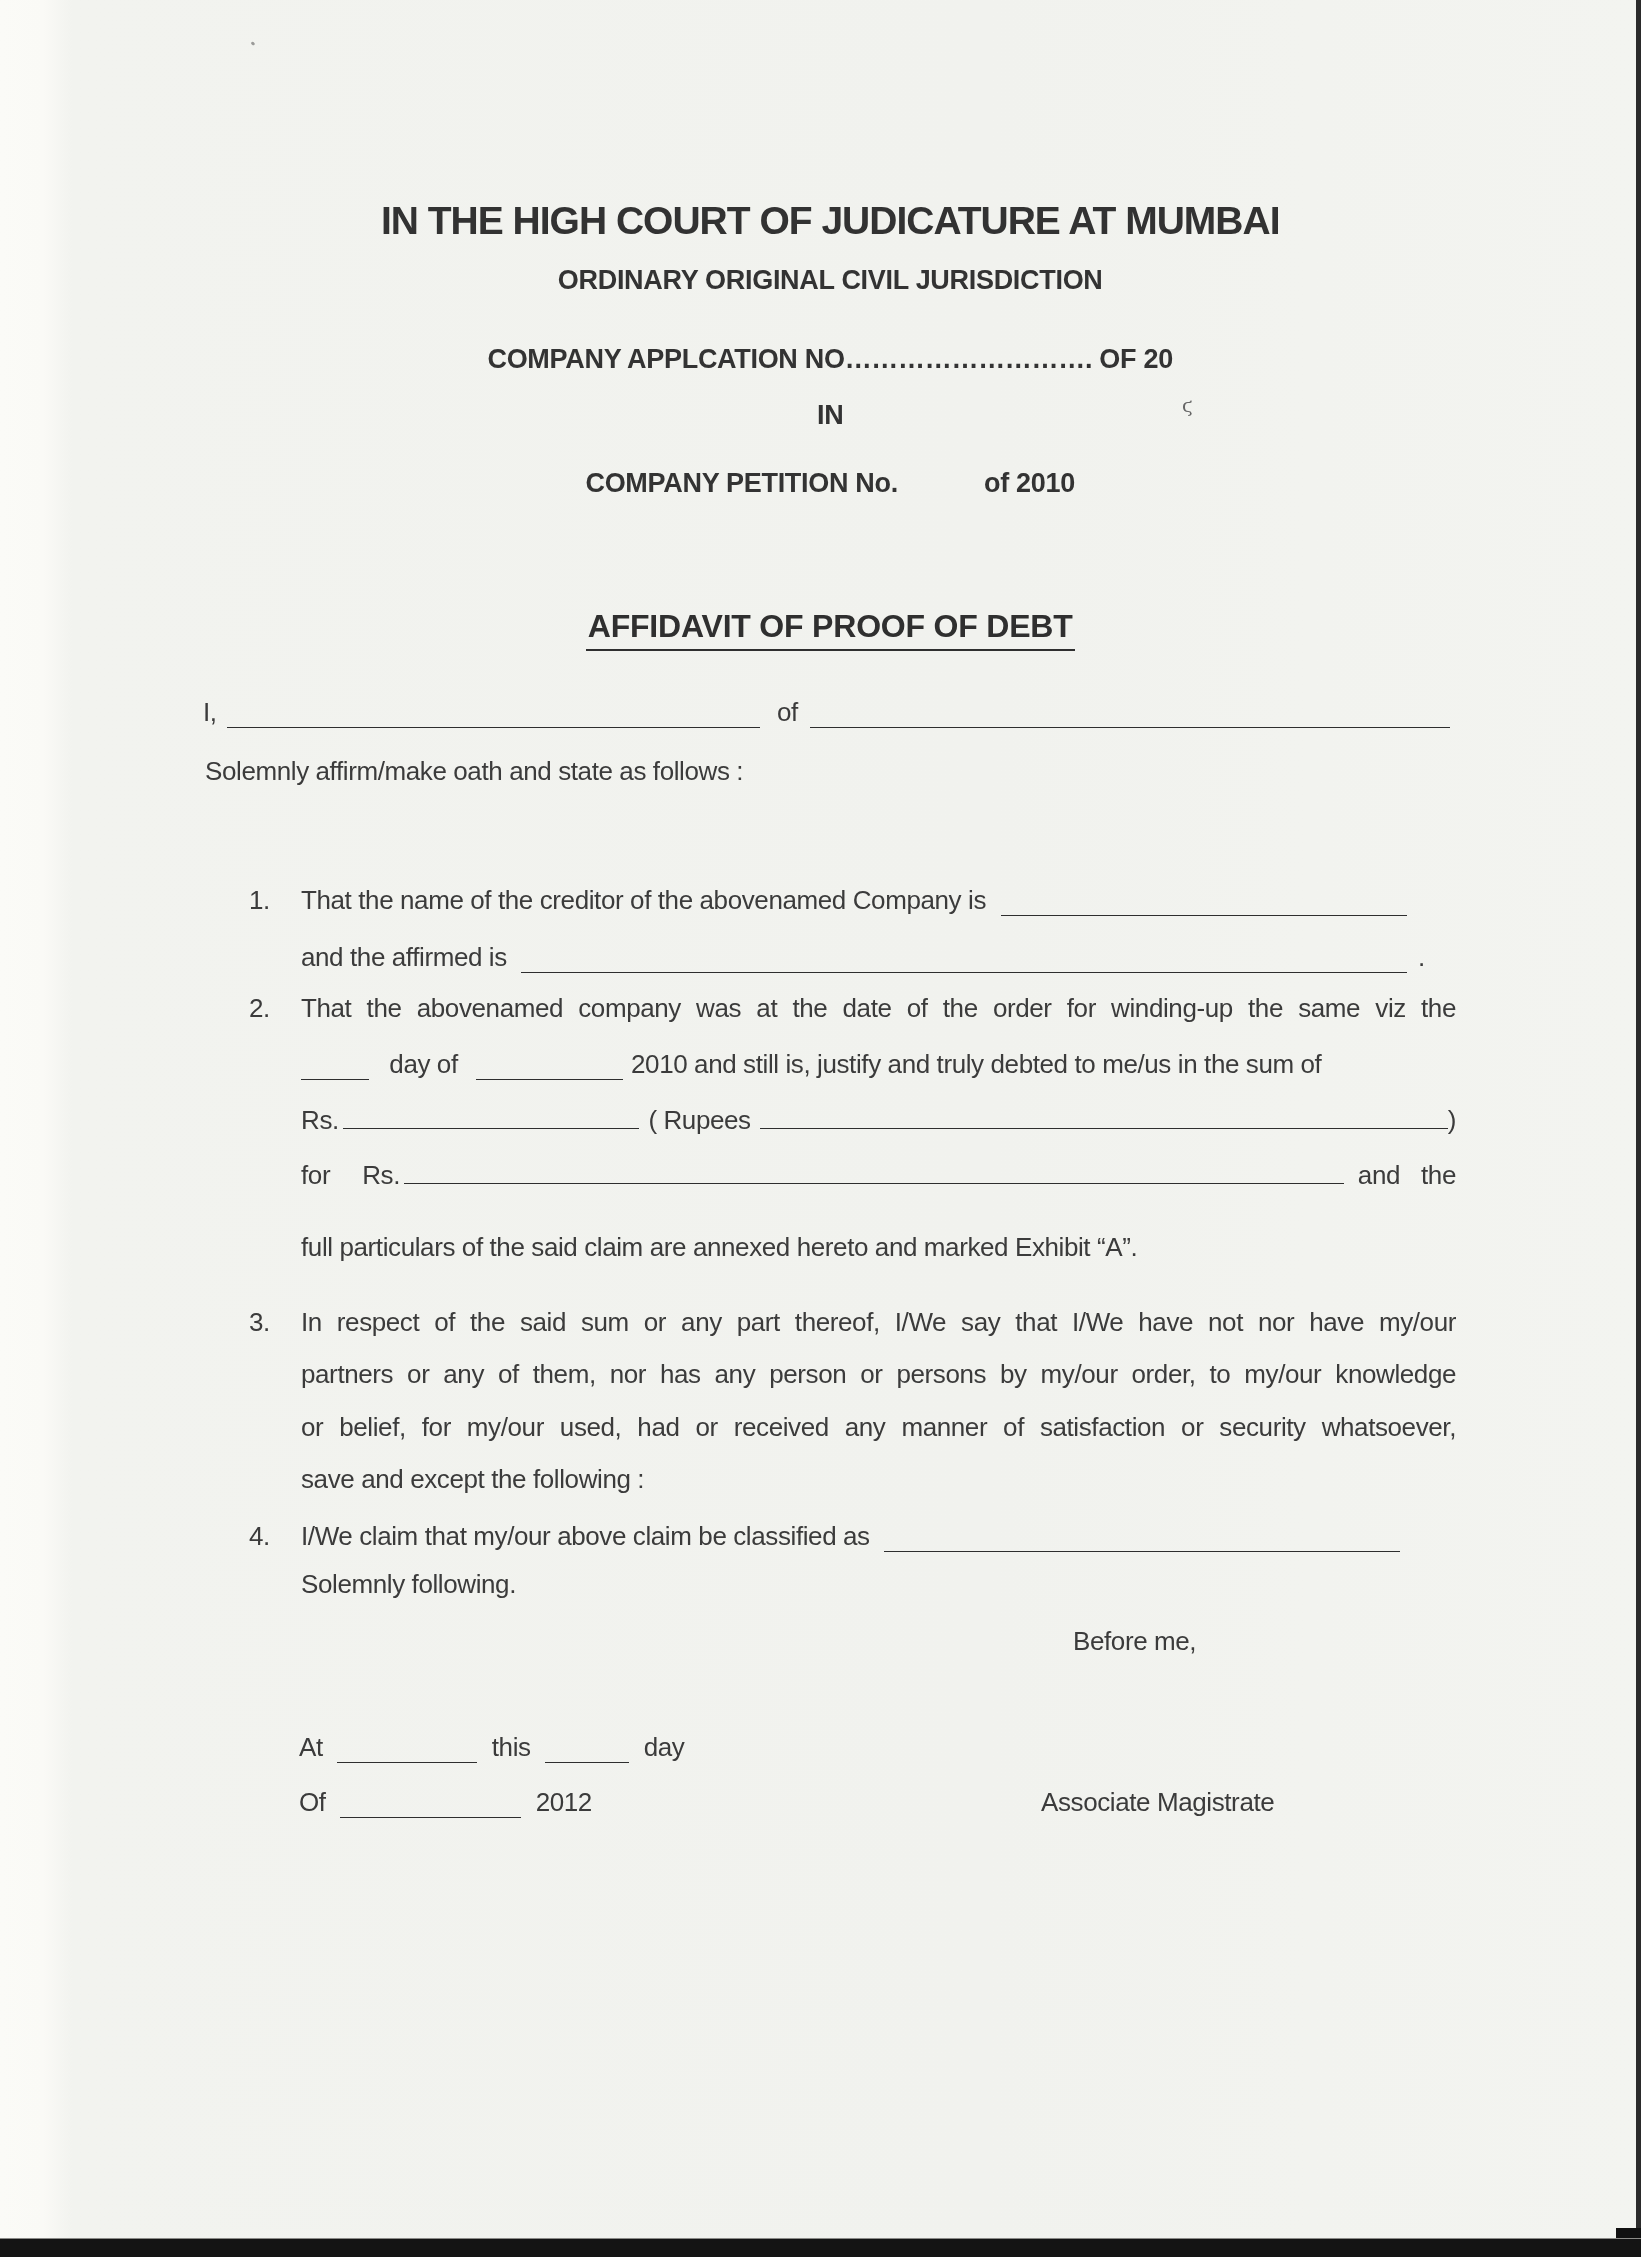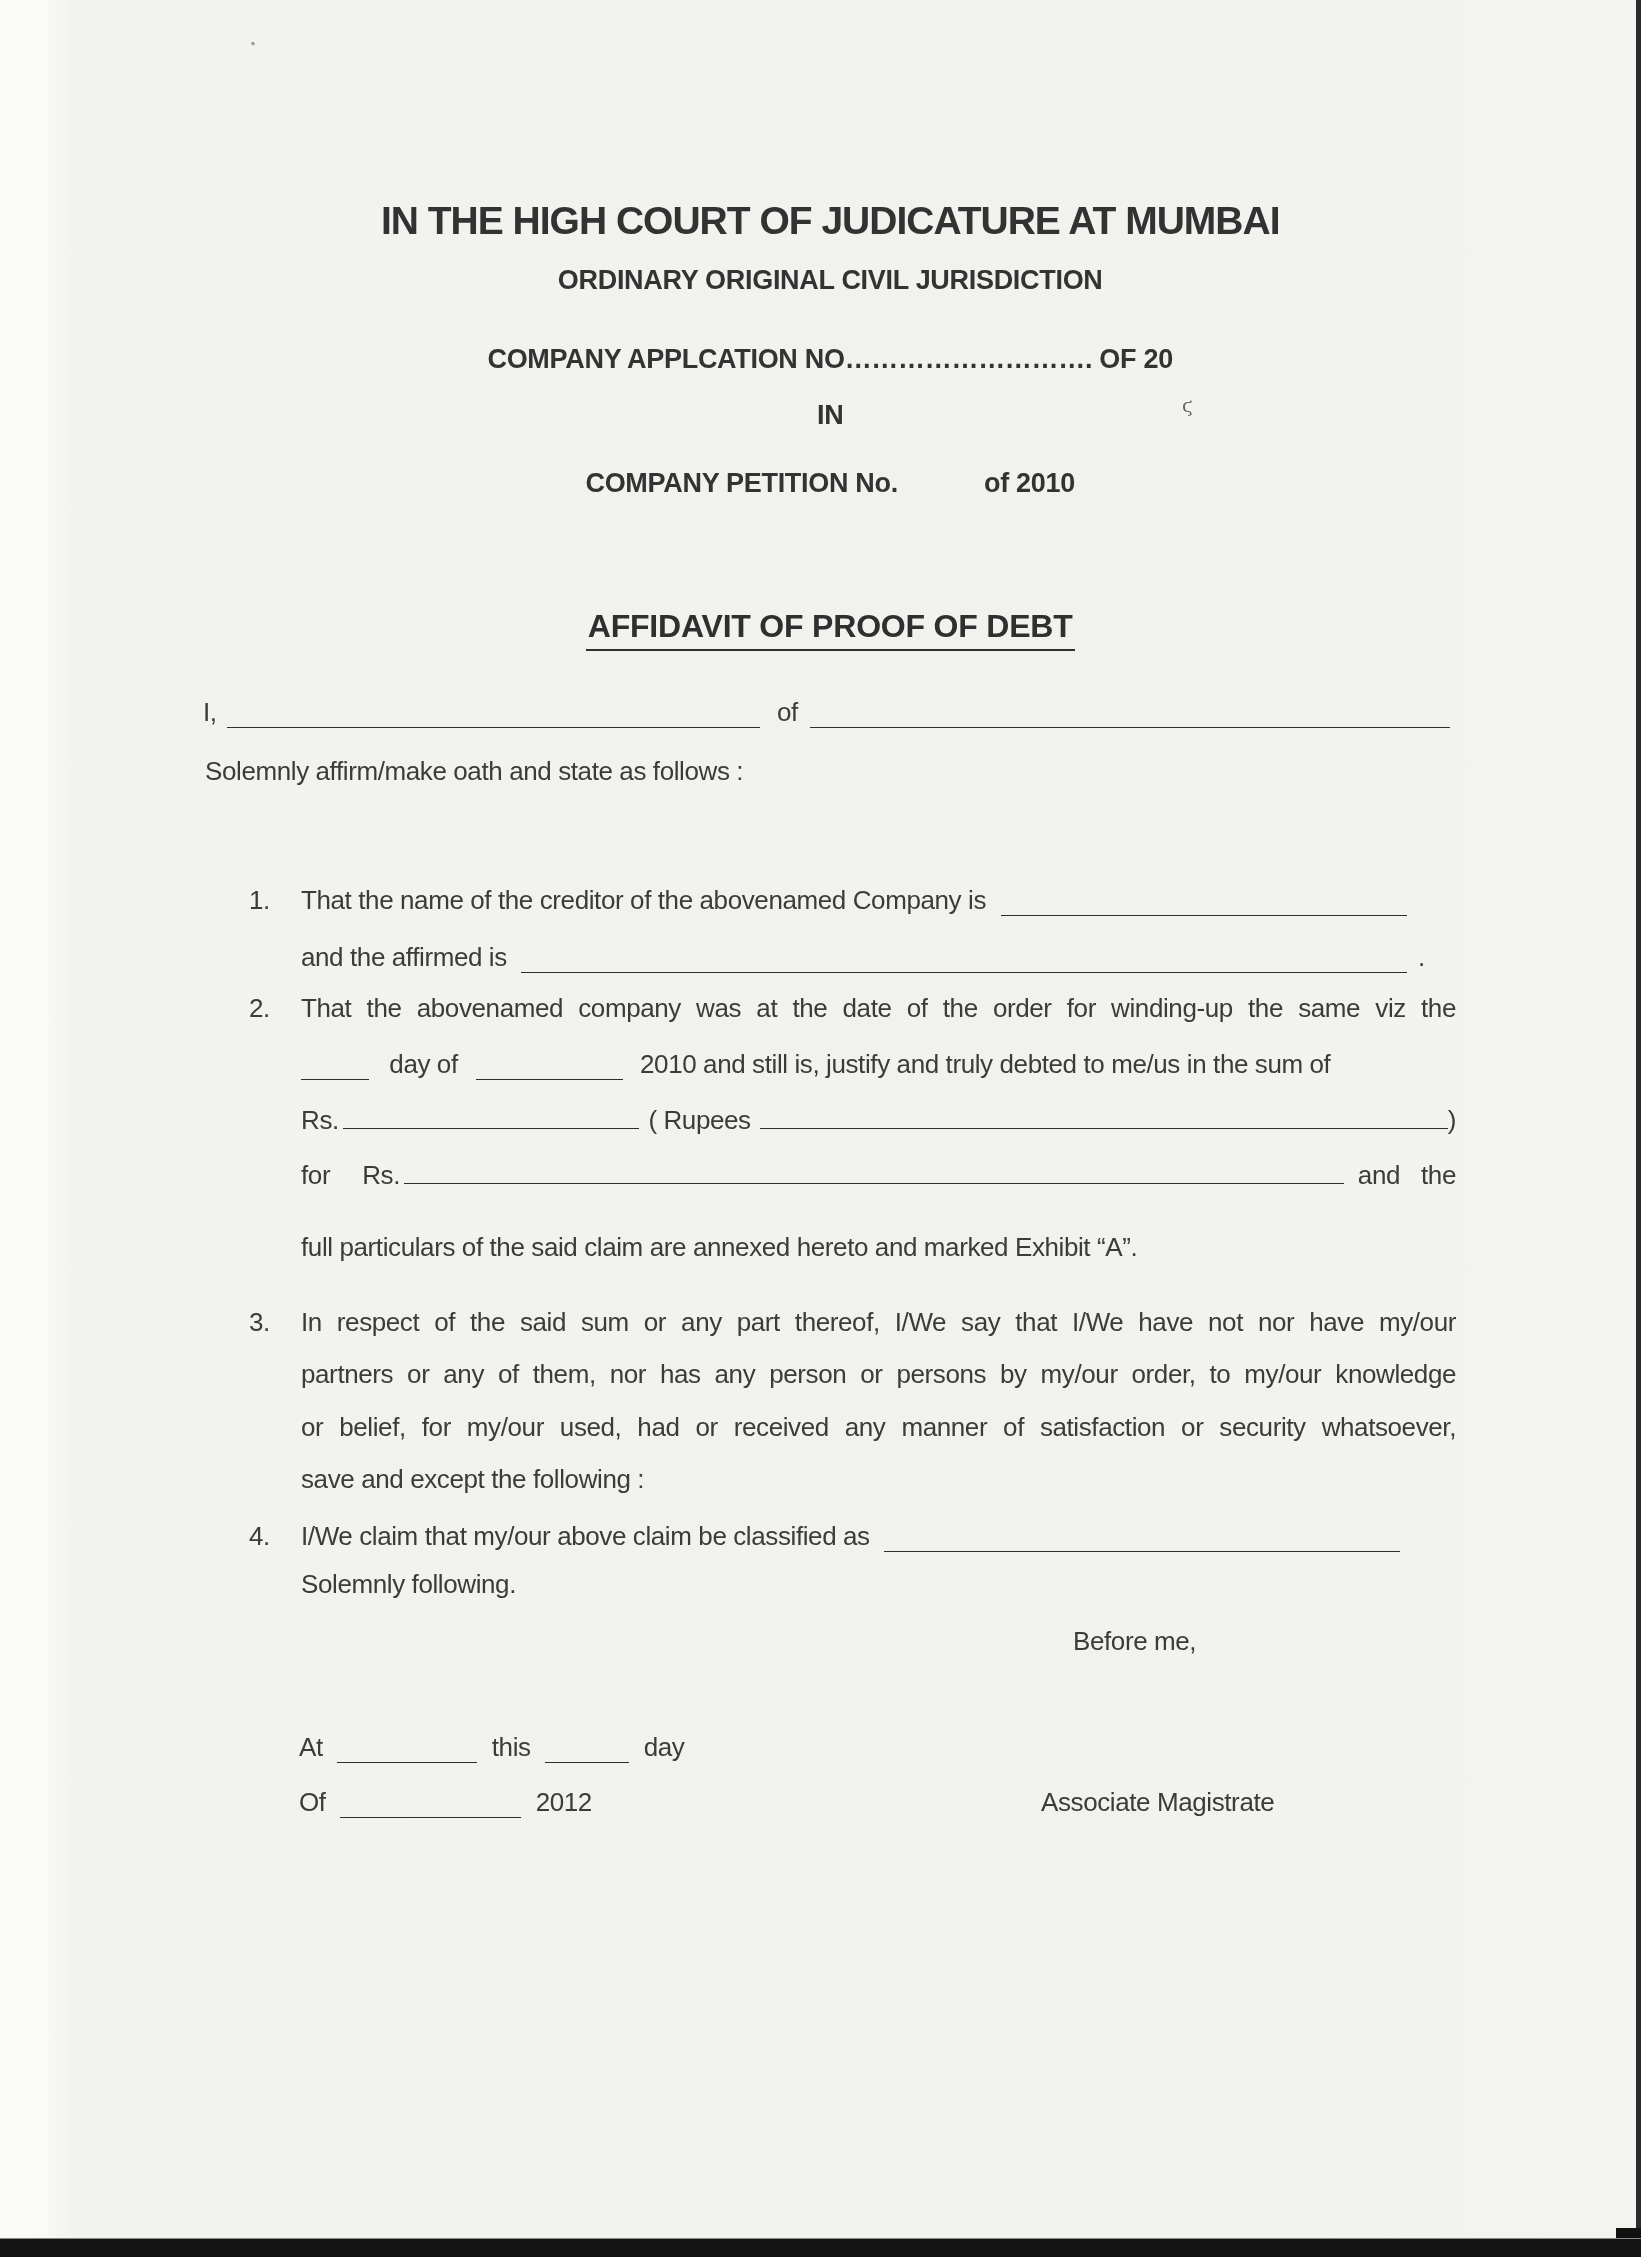--- a/index.html
+++ b/index.html
@@ -73,21 +73,21 @@
     <span class="blank" style="width:886px;margin-left:7.7px"></span>
     <span style="margin-left:3.9px">.</span>
   </div>
 
   <div class="num" style="left:249px;top:994px">2.</div>
   <div class="body-line just" style="left:301px;top:994px;width:1155px">That the abovenamed company was at the date of the order for winding-up the same viz the</div>
   <div class="body-line" style="left:301px;top:1050px;width:1155px">
     <span class="blank" style="width:68px"></span>
     <span style="margin-left:13.5px">day of</span>
     <span class="blank" style="width:147px;margin-left:11.6px"></span>
-    <span style="margin-left:10px">2010 and still is, justify and truly debted to me/us in the sum of</span>
+    <span style="margin-left:1px">2010 and still is, justify and truly debted to me/us in the sum of</span>
   </div>
   <div class="body-line flexline" style="left:301px;top:1106px;width:1155px">
     <span>Rs.</span>
     <span class="blank" style="width:296px;margin-left:3.9px"></span>
     <span style="margin-left:9.7px">( Rupees</span>
     <span class="blank" style="flex:1;margin-left:9.7px"></span>
     <span>)</span>
   </div>
   <div class="body-line flexline" style="left:301px;top:1161px;width:1155px">
     <span>for</span>

